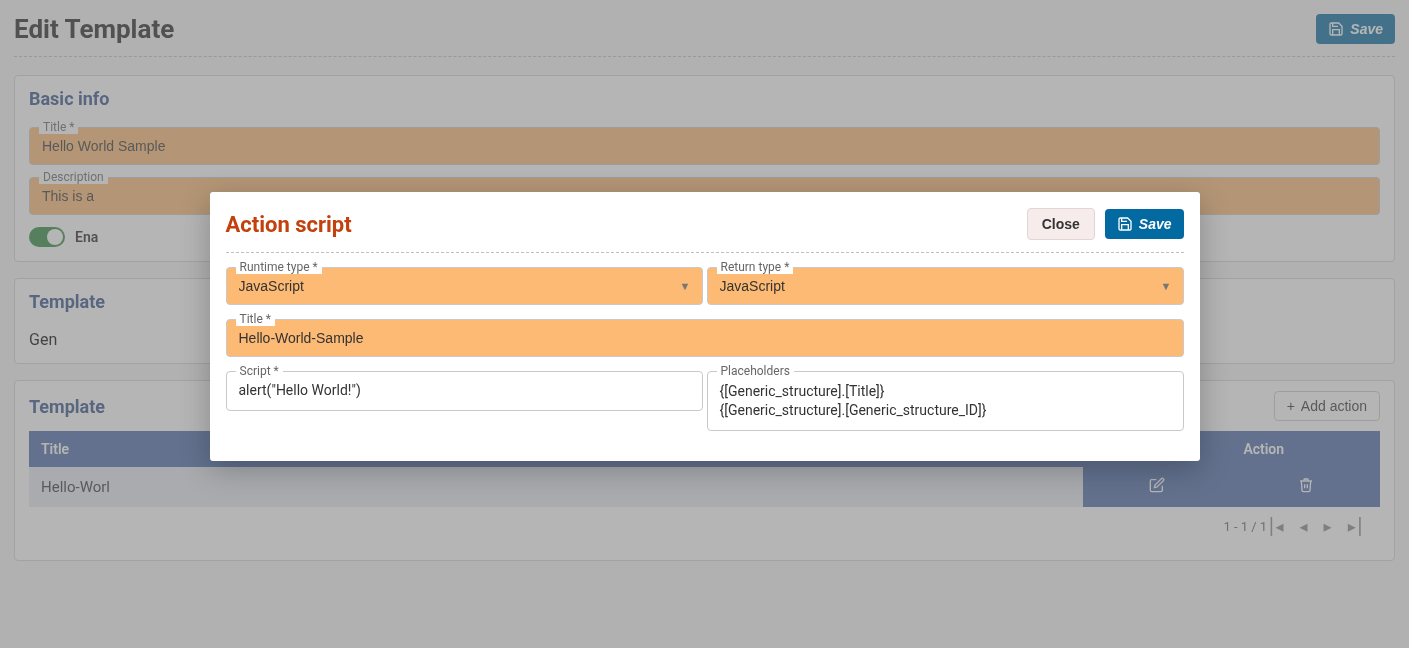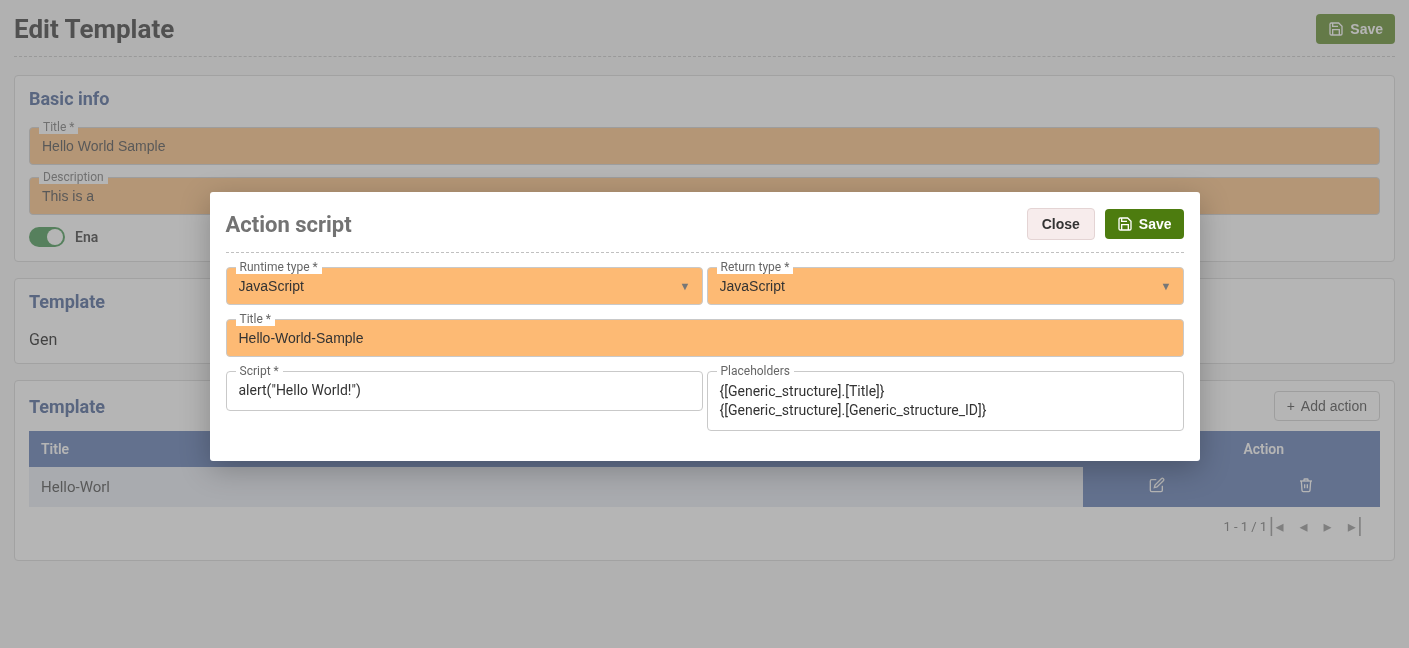--- a/index.html
+++ b/index.html
@@ -21,31 +21,32 @@
   border-bottom: 1px dashed #c0c0c0;
   padding-bottom: 12px;
   margin-bottom: 18px;
 }
 .page-title {
   font-size: 26px;
   font-weight: 700;
   color: #222;
 }
 .btn-save {
-  background: #4d7c0f;
+  background: #0369a1;
   color: #fff;
   border: none;
   border-radius: 4px;
   padding: 7px 12px;
   font-size: 14px;
   font-weight: 600;
   display: inline-flex;
   align-items: center;
   gap: 6px;
   cursor: pointer;
+  font-style: italic;
 }
 .btn-save svg { width: 16px; height: 16px; }
 .panel {
   background: #fff;
   border: 1px solid #d4d4d4;
   border-radius: 4px;
   margin-bottom: 16px;
 }
 .panel-header {
   padding: 12px 14px 8px;
@@ -143,21 +144,21 @@
   box-shadow: 0 8px 30px rgba(0,0,0,0.25);
   padding: 16px;
 }
 .modal-header {
   display: flex; justify-content: space-between; align-items: center;
   border-bottom: 1px dashed #c0c0c0;
   padding-bottom: 12px;
   margin-bottom: 14px;
 }
 .modal-title {
-  font-size: 22px; font-weight: 700; color: #737373;
+  font-size: 22px; font-weight: 700; color: #c2410c;
 }
 .modal-actions { display: flex; gap: 10px; align-items: center; }
 .btn-close {
   background: #f7ecec;
   border: 1px solid #e4d4d4;
   color: #333;
   border-radius: 4px;
   padding: 7px 14px;
   font-size: 14px;
   font-weight: 600;

